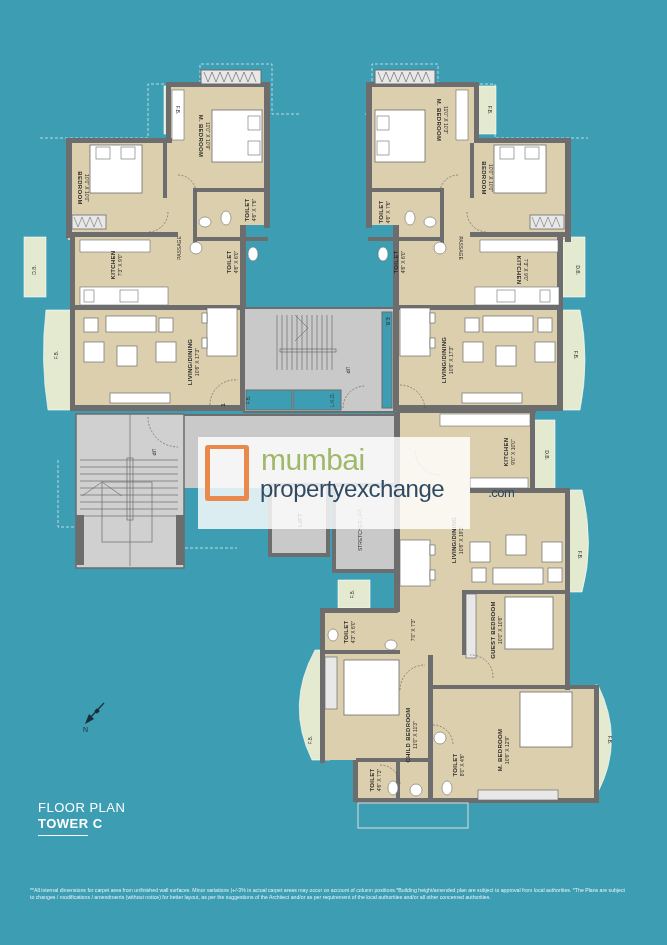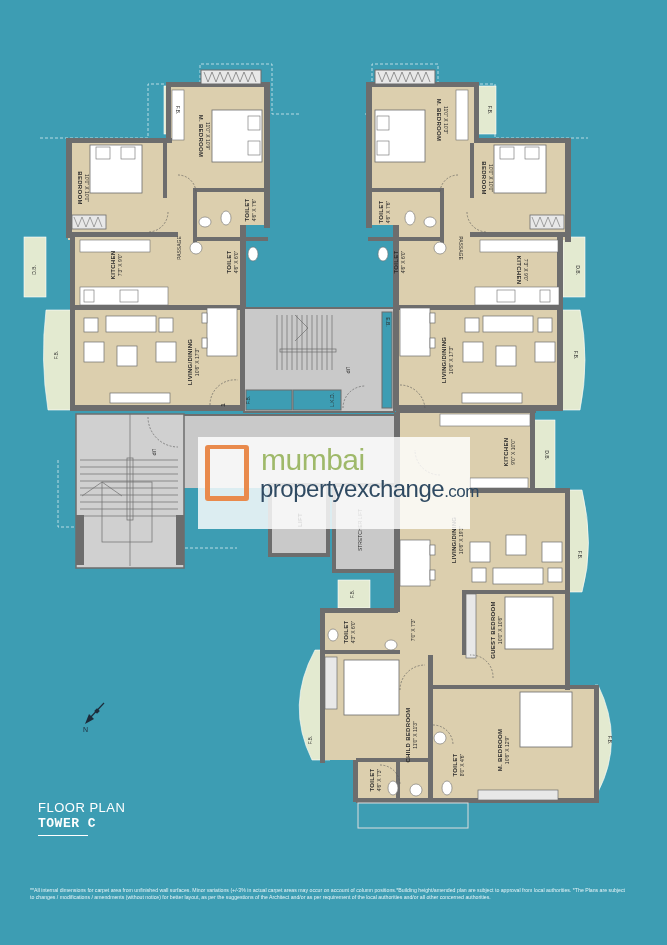--- a/index.html
+++ b/index.html
@@ -2,28 +2,28 @@
 <html><head>
 <meta charset="utf-8">
 <style>
   html,body{margin:0;padding:0;}
   body{width:667px;height:945px;background:#3d9db3;position:relative;overflow:hidden;font-family:"Liberation Sans",sans-serif;}
   #plan{position:absolute;left:0;top:0;width:667px;height:945px;}
   .rl{font-family:"Liberation Sans",sans-serif;font-size:6px;font-weight:bold;fill:#2b2b2b;letter-spacing:0.3px;}
   .rs{font-family:"Liberation Sans",sans-serif;font-size:5px;fill:#2b2b2b;}
   .title{position:absolute;left:38px;top:800px;color:#ffffff;}
   .title .l1{font-size:13px;letter-spacing:0.5px;line-height:16px;}
-  .title .l2{font-size:13px;font-weight:bold;letter-spacing:0.5px;line-height:16px;font-family:Liberation Mono, monospace;}
+  .title .l2{font-size:13px;font-weight:bold;letter-spacing:0.5px;line-height:16px;}
   .title .ul{width:50px;height:1px;background:#ffffff;margin-top:3px;}
   .disclaimer{position:absolute;left:30px;top:887px;width:600px;color:#e6f4f7;font-size:5.2px;line-height:7px;}
   .wm{position:absolute;left:198px;top:437px;width:272px;height:92px;background:rgba(255,255,255,0.82);}
   .wm .box{position:absolute;left:7px;top:8px;width:44px;height:56px;border:5px solid #e98a4c;border-top-width:4px;border-radius:3px;box-sizing:border-box;}
   .wm .m{position:absolute;left:63px;top:6px;font-size:30px;color:#9fb96a;letter-spacing:-0.5px;}
   .wm .p{position:absolute;left:62px;top:38px;font-size:24px;color:#2f4a62;letter-spacing:-0.5px;}
-  .wm .c{font-size:17px;}
+  .wm .c{font-size:13px;margin-left:44px;}
   .north{position:absolute;left:80px;top:700px;}
 </style>
 </head>
 <body>
 
 <svg id="plan" viewBox="0 0 667 945" xmlns="http://www.w3.org/2000/svg">
 
   <g fill="none" stroke="#ffffff" stroke-width="0.8" stroke-dasharray="3,2" opacity="0.8">
     <path d="M40 138 L148 138 L148 84 L200 84 L200 64 L272 64 L272 114 L300 114"></path>
     <path d="M365 114 L372 114 L372 64 L438 64 L438 84 L495 84 L495 138 L588 138"></path>

